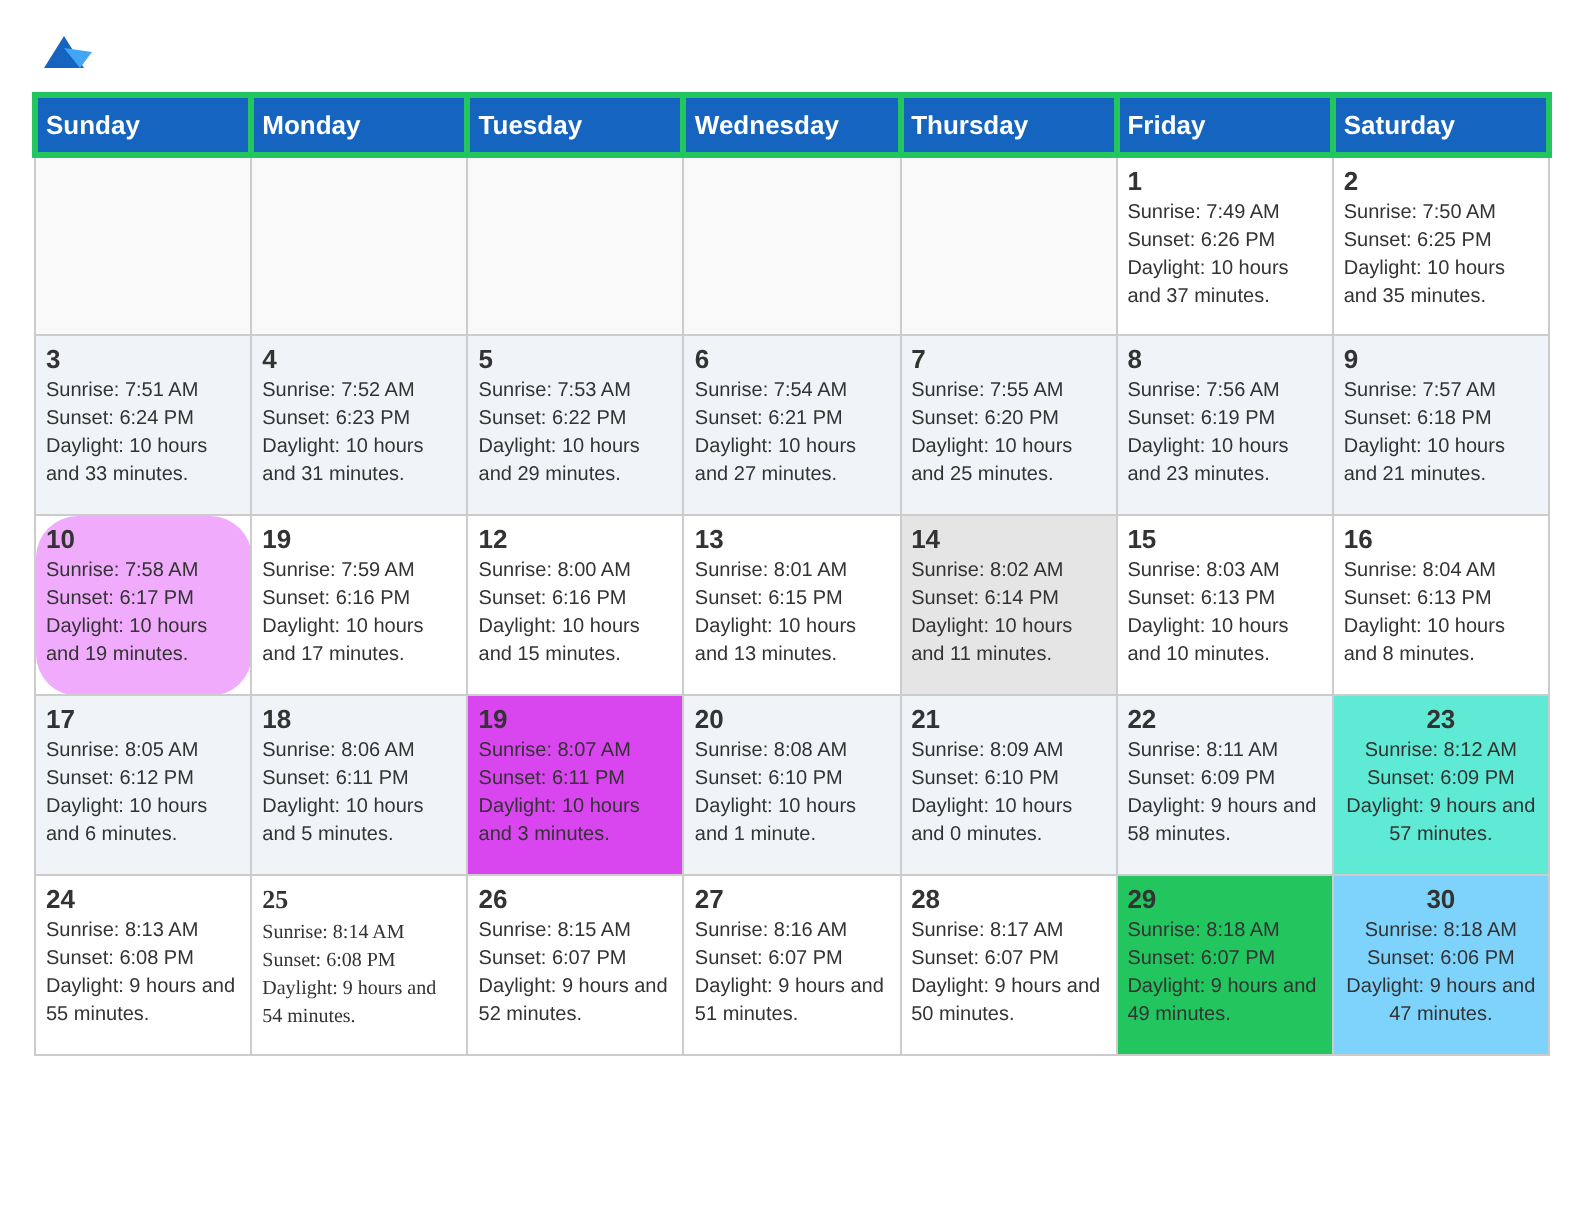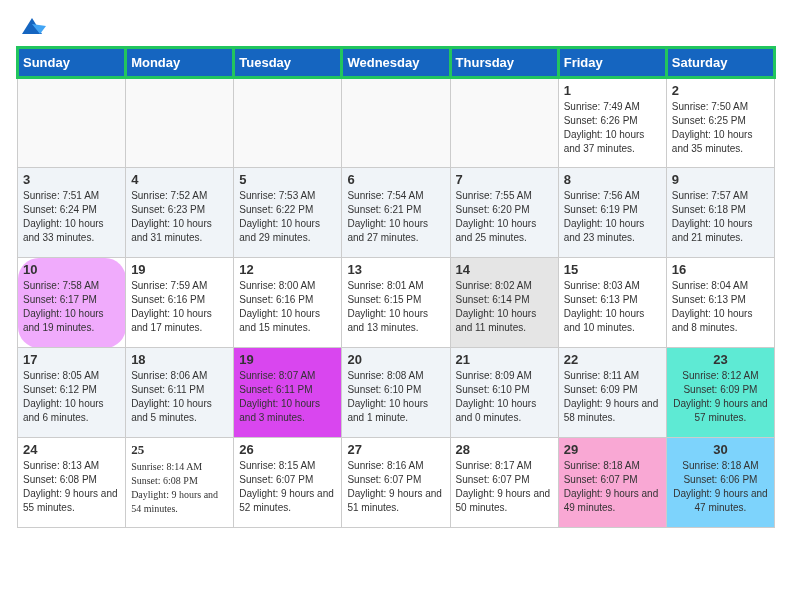--- a/index.html
+++ b/index.html
@@ -246,21 +246,21 @@
           <div class="day-info">Sunrise: 8:15 AM<br>Sunset: 6:07 PM<br>Daylight: 9 hours and 52 minutes.</div>
         </td>
         <td style="background: rgb(255, 255, 255);">
           <span class="day-number">27</span>
           <div class="day-info">Sunrise: 8:16 AM<br>Sunset: 6:07 PM<br>Daylight: 9 hours and 51 minutes.</div>
         </td>
         <td style="background: rgb(255, 255, 255); margin-top: 17px;">
           <span class="day-number">28</span>
           <div class="day-info">Sunrise: 8:17 AM<br>Sunset: 6:07 PM<br>Daylight: 9 hours and 50 minutes.</div>
         </td>
-        <td style="background: #f9a8d4;">
+        <td style="background: #22c55e;">
           <span class="day-number">29</span>
           <div class="day-info">Sunrise: 8:18 AM<br>Sunset: 6:07 PM<br>Daylight: 9 hours and 49 minutes.</div>
         </td>
         <td style="background: #7dd3fc; text-align: center;">
           <span class="day-number">30</span>
           <div class="day-info">Sunrise: 8:18 AM<br>Sunset: 6:06 PM<br>Daylight: 9 hours and 47 minutes.</div>
         </td>
       </tr>
     </tbody>
 </table>

